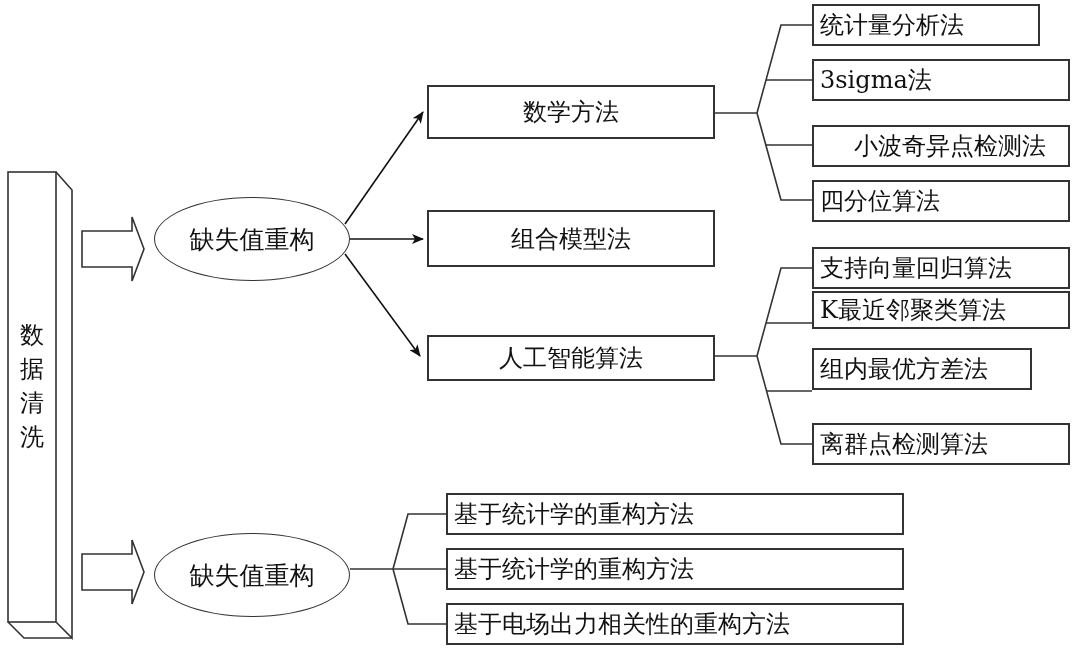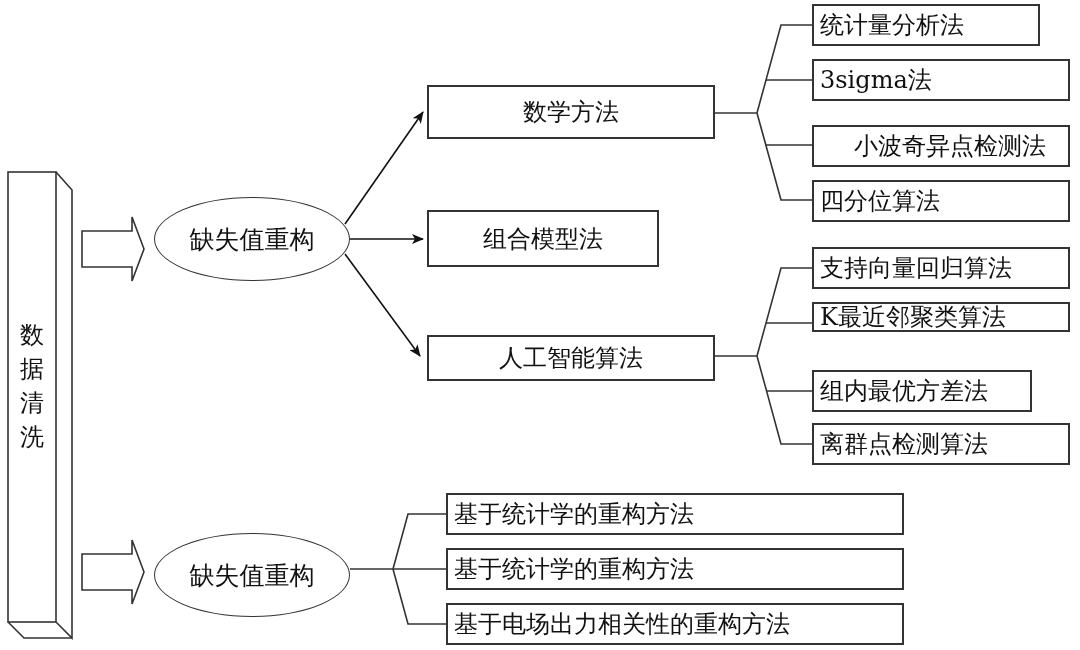--- a/index.html
+++ b/index.html
@@ -67,28 +67,28 @@
   <span>数</span>
   <span>据</span>
   <span>清</span>
   <span>洗</span>
 </div>
 
 <div class="ellipse" style="left:154px;top:197px;width:196px;height:84px;">缺失值重构</div>
 <div class="ellipse" style="left:154px;top:533px;width:196px;height:84px;">缺失值重构</div>
 
 <div class="box center" style="left:427px;top:85px;width:288px;height:54px;text-align:right;">数学方法</div>
-<div class="box center" style="left:427px;top:210px;width:232px;height:57px;">组合模型法</div>
+<div class="box center" style="left:427px;top:210px;width:288px;height:57px;">组合模型法</div>
 <div class="box center" style="left:427px;top:327px;width:288px;height:46px;margin-top:8px;">人工智能算法</div>
 
 <div class="box left" style="left:812px;top:4px;width:228px;height:42px;">统计量分析法</div>
 <div class="box left" style="left:812px;top:59px;width:258px;height:42px;">3sigma法</div>
 <div class="box left" style="left:812px;top:125px;width:258px;height:42px;padding-left:40px;">小波奇异点检测法</div>
 <div class="box left" style="left:812px;top:180px;width:258px;height:42px;">四分位算法</div>
 
 <div class="box left" style="left:812px;top:247px;width:258px;height:42px;">支持向量回归算法</div>
-<div class="box left" style="left:812px;top:302px;width:258px;height:30px;">K最近邻聚类算法</div>
-<div class="box left" style="left:812px;top:370px;width:220px;height:42px;">组内最优方差法</div>
+<div class="box left" style="left:812px;top:291px;width:258px;height:38px;">K最近邻聚类算法</div>
+<div class="box left" style="left:812px;top:348px;width:220px;height:42px;">组内最优方差法</div>
 <div class="box left" style="left:812px;top:423px;width:258px;height:42px;">离群点检测算法</div>
 
 <div class="box left" style="left:446px;top:493px;width:458px;height:42px;">基于统计学的重构方法</div>
 <div class="box left" style="left:446px;top:548px;width:458px;height:42px;">基于统计学的重构方法</div>
 <div class="box left" style="left:446px;top:603px;width:458px;height:42px;">基于电场出力相关性的重构方法</div>
 
 </body></html>

